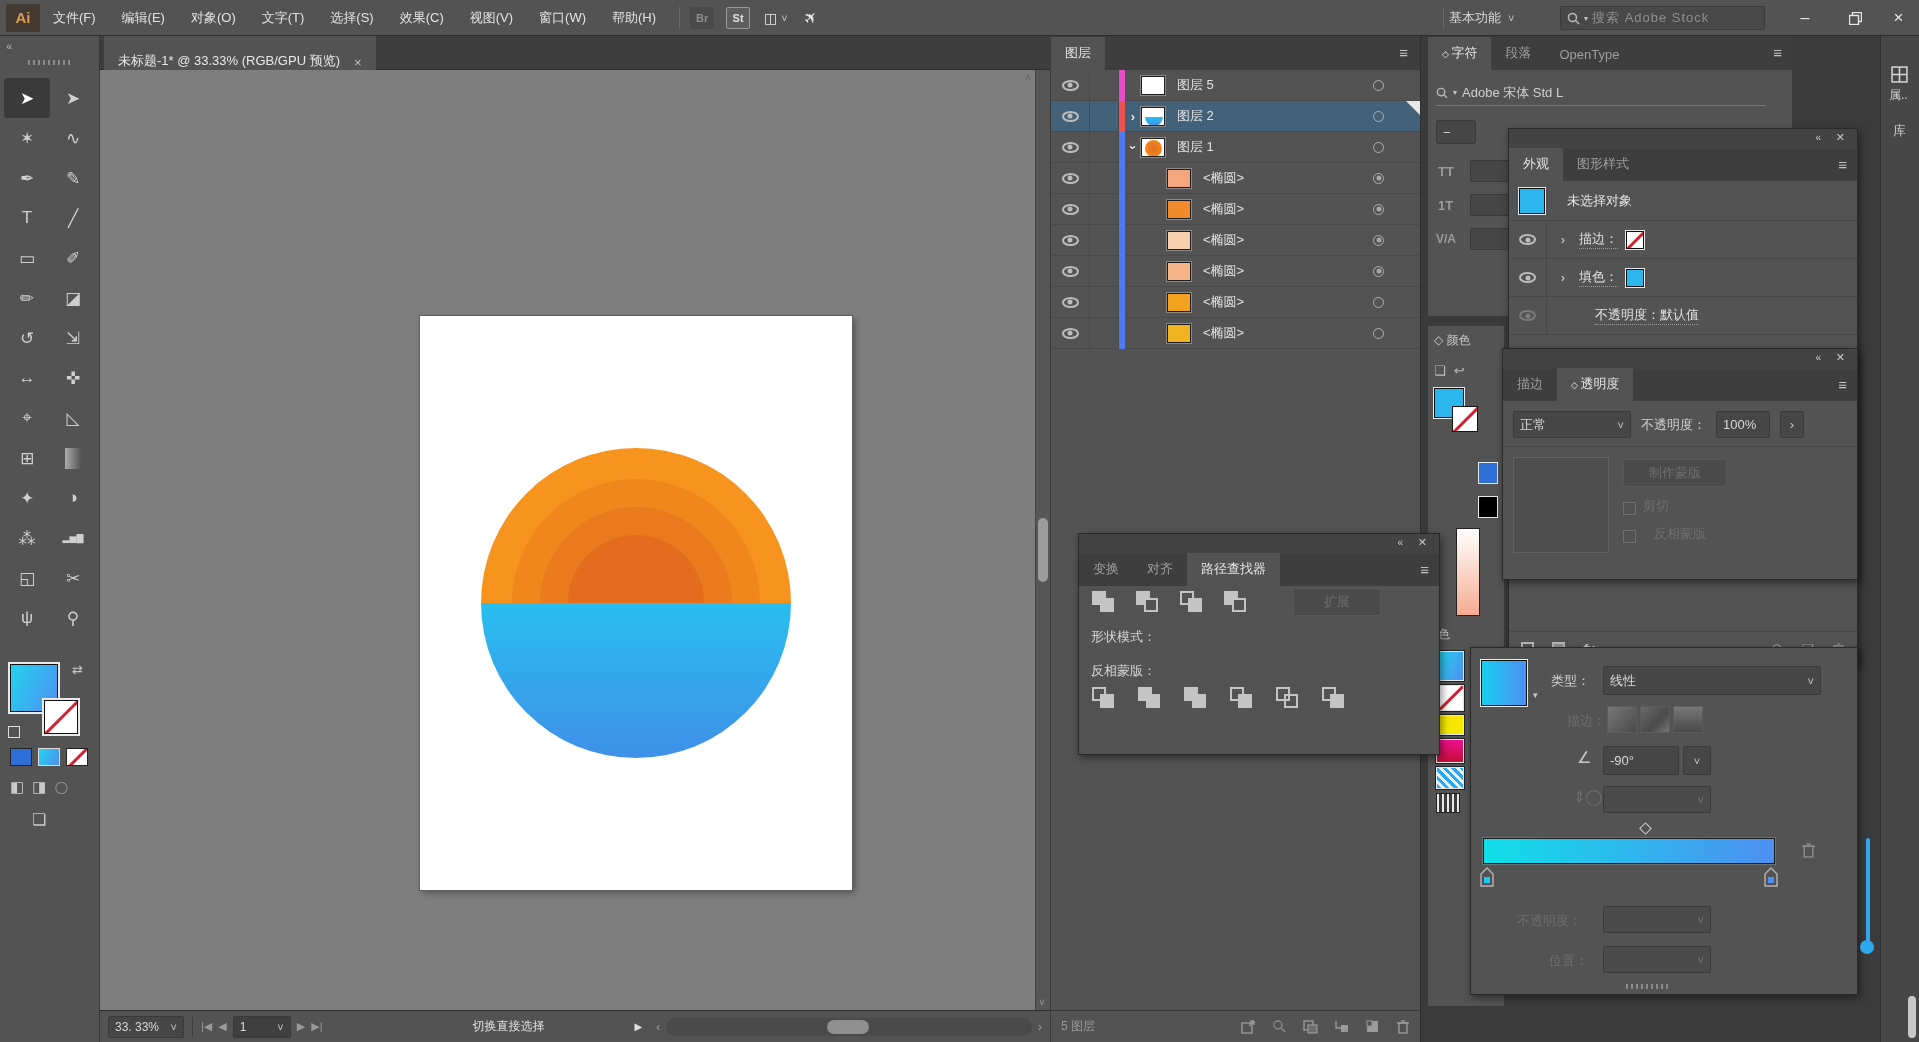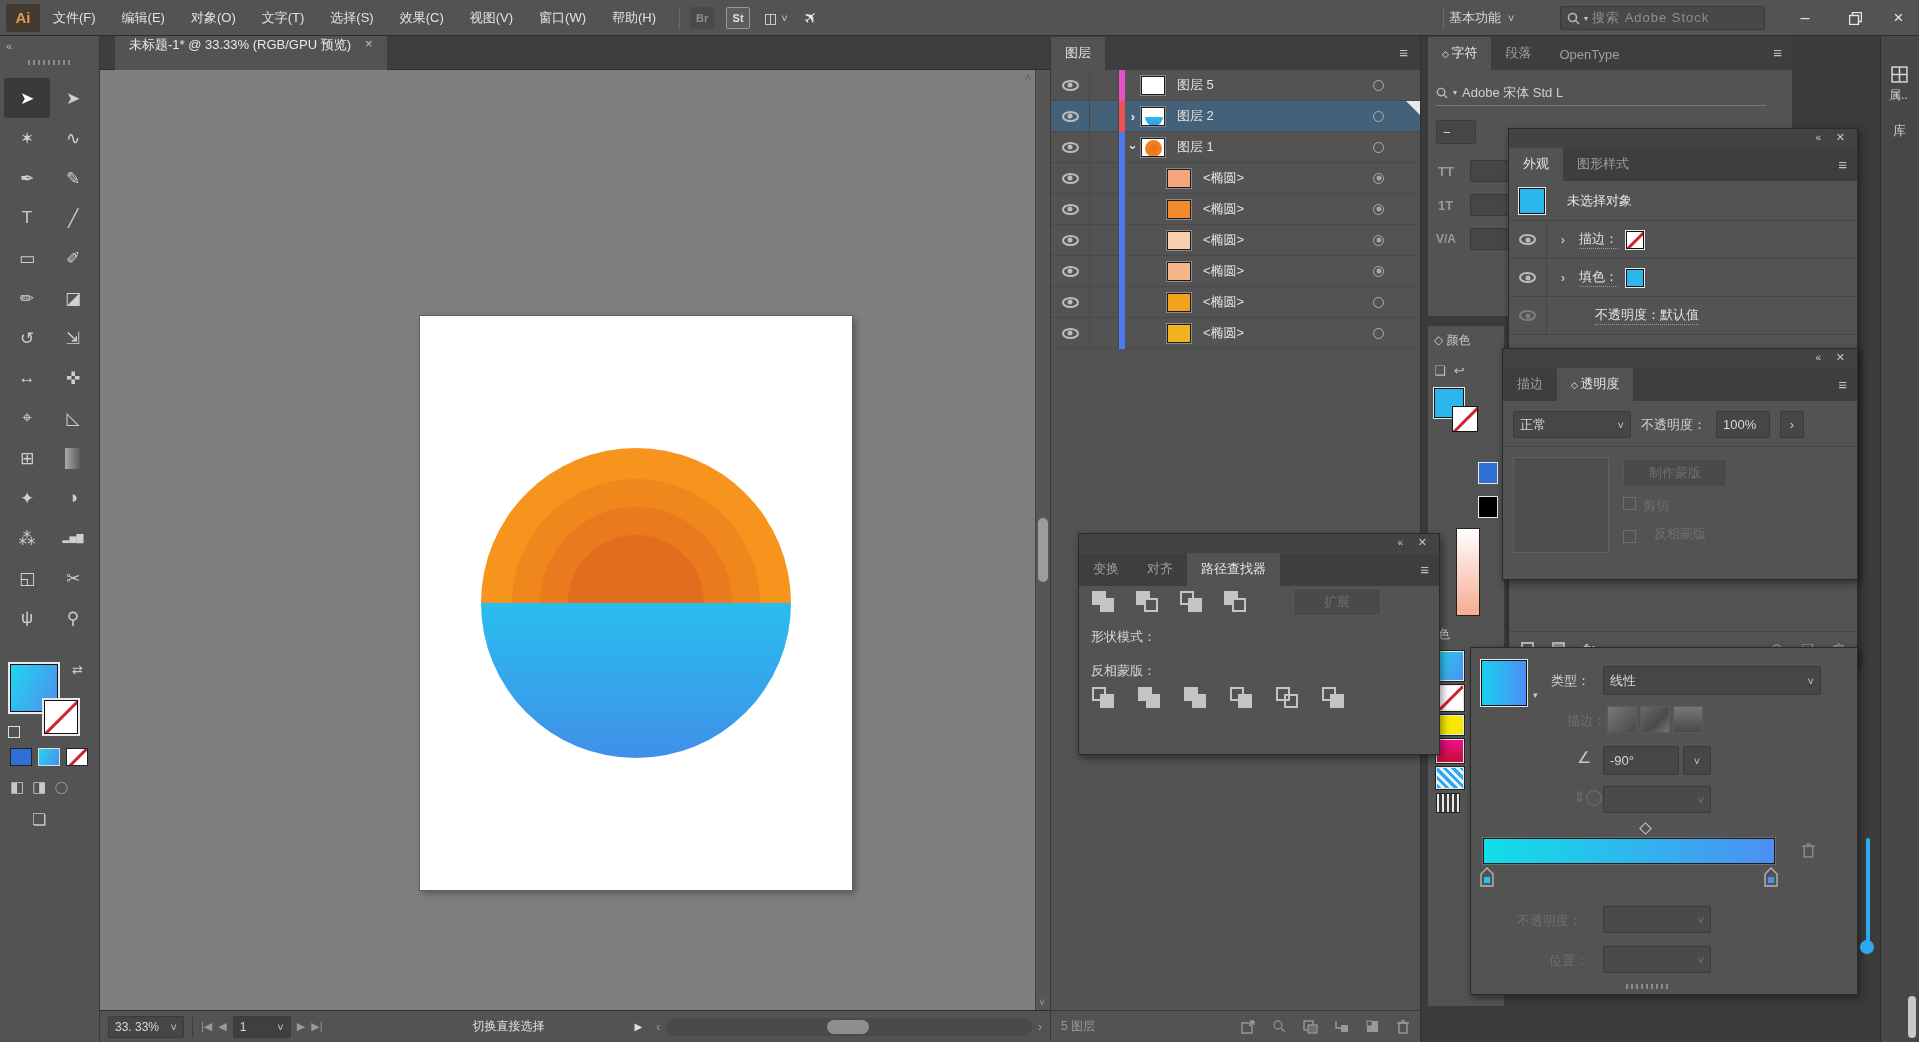--- a/index.html
+++ b/index.html
@@ -31,22 +31,22 @@
   
   #toolbar { left:0; top:36px; width:100px; height:1006px; background:#535353; border-right:1px solid #3a3a3a; }
   .tool-grid { position:absolute; left:4px; top:42px; width:92px; display:grid;
                grid-template-columns:46px 46px; }
   .tool { height:40px; display:flex; align-items:center; justify-content:center; color:#cfcfcf;
           font-size:17px; }
   .tool.active { background:#3a3a3a; border-radius:3px; color:#ffffff; }
   .drag-dots { height:5px; background:repeating-linear-gradient(90deg,#8b8b8b 0 2px,transparent 2px 5px); }
   
   #tabstrip { left:100px; top:36px; width:1342px; height:34px; background:#3e3e3e; border-bottom:1px solid #2e2e2e; }
-  #doc-tab { position:absolute; left:15px; top:0; height:34px; background:#535353; display:flex;
-             align-items:flex-start; padding:0 14px; gap:14px; color:#e8e8e8; font-size:13px; }
+  #doc-tab { position:absolute; left:4px; top:0; height:34px; background:#535353; display:flex;
+             align-items:flex-end; padding:0 14px; gap:14px; color:#e8e8e8; font-size:13px; }
   #canvas { left:100px; top:70px; width:935px; height:940px; background:#7e7e7e; overflow:hidden; }
   #artboard { position:absolute; left:320px; top:246px; width:432px; height:574px; background:#ffffff;
               box-shadow:0 0 0 1px #5f5f5f, 3px 3px 7px rgba(0,0,0,.35); }
   .semi { position:absolute; left:50%; transform:translateX(-50%); border-radius:300px 300px 0 0; }
   
   .vscroll { left:1035px; top:70px; width:15px; height:940px; background:#565656; border-left:1px solid #444; }
   .scroll-handle { position:absolute; left:2px; width:10px; border-radius:6px; background:#9c9c9c; }
   
   #statusbar { left:100px; top:1010px; width:950px; height:32px; background:#535353; border-top:1px solid #2e2e2e;
                display:flex; align-items:center; font-size:12px; }
@@ -567,21 +567,21 @@
       <span style="color:#d0d0d0;">不透明度：</span>
       <div class="well" style="width:54px;height:27px;">
         <span>100%</span>
       </div>
       <div class="well" style="width:24px;height:27px;justify-content:center;color:#c8c8c8;">›</div>
     </div>
     <div style="border-top:1px solid #474747;margin:0 0;padding:10px;display:flex;gap:14px;">
       <div style="width:96px;height:96px;background:#4e4e4e;border:1px solid #616161;"></div>
       <div style="display:flex;flex-direction:column;gap:10px;padding-top:2px;">
         <div style="width:104px;height:28px;background:#4a4a4a;border:1px solid #585858;border-radius:2px;display:flex;align-items:center;justify-content:center;color:#6f6f6f;">制作蒙版</div>
-        <div style="display:flex;align-items:flex-start;gap:7px;">
+        <div style="display:flex;align-items:flex-end;gap:7px;">
           <span class="checkbox"></span>
           <span class="ghost">剪切</span>
         </div>
         <div style="display:flex;align-items:flex-end;gap:18px;">
           <span class="checkbox"></span>
           <span class="ghost">反相蒙版</span>
         </div>
       </div>
     </div>
   </div>

